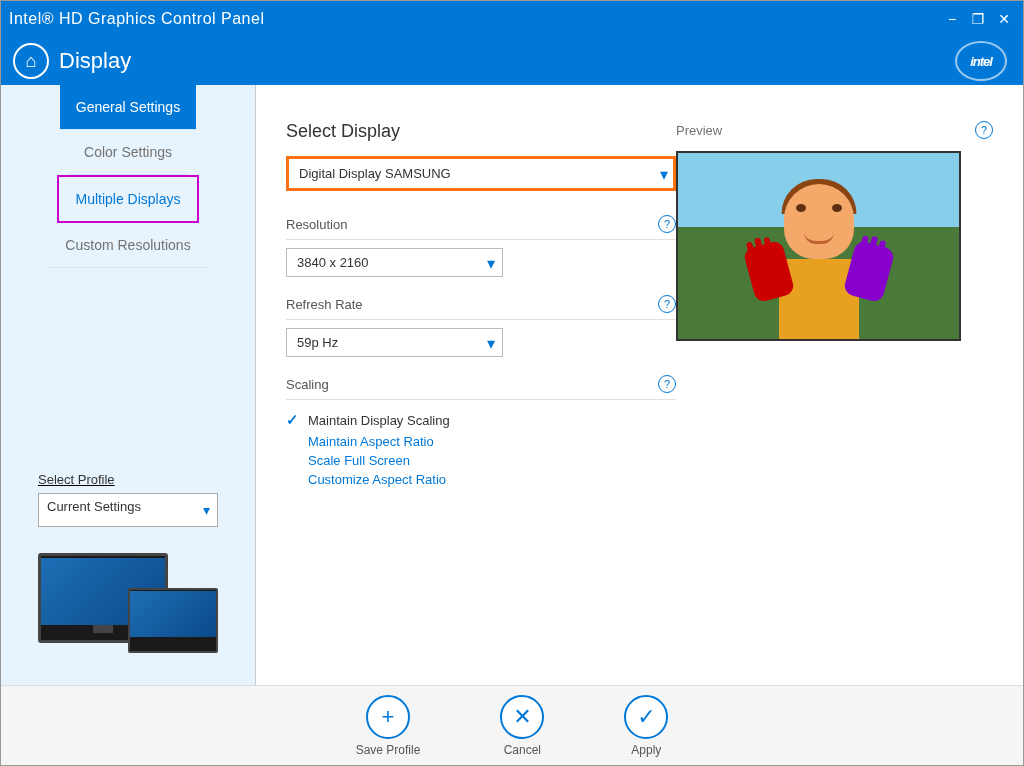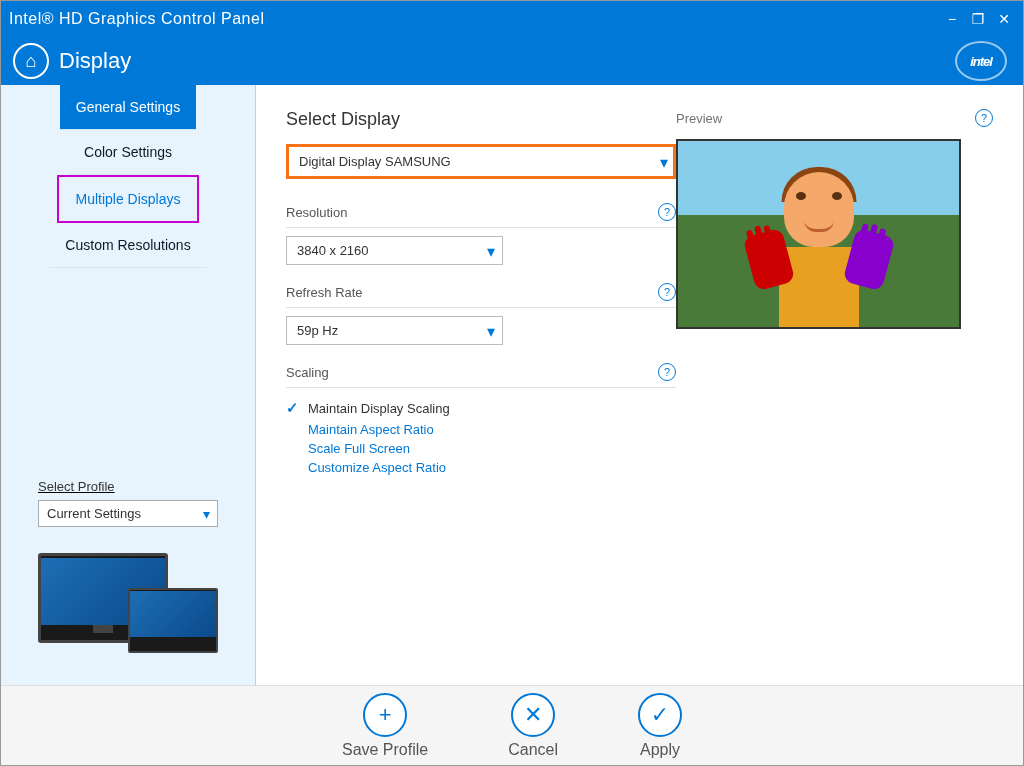--- a/index.html
+++ b/index.html
@@ -117,21 +117,21 @@
       background: #e8f4fd;
       border-right: 1px solid #ccc;
       display: flex;
       flex-direction: column;
       flex-shrink: 0;
       align-items: center;
     }
     .nav-item {
       padding: 14px 16px;
       cursor: pointer;
-      color: #0f172a;
+      color: #737373;
       font-size: 14px;
       border-bottom: 1px solid #d0e8f8;
     }
     .nav-item.active {
       background: #0078d7;
       color: white;
     }
     .nav-item.highlighted {
       border: 2px solid #cc00cc;
       color: #0078d7;
@@ -146,21 +146,21 @@
     .profile-label {
       font-size: 13px;
       color: #333;
       margin-bottom: 6px;
     }
     .profile-select-wrapper {
       position: relative;
     }
     .profile-select {
       width: 100%;
-      padding: 5px 28px 5px 8px;
+      padding: 5px 28px 12px 8px;
       border: 1px solid #aaa;
       background: white;
       appearance: none;
       font-size: 13px;
       color: #333;
       cursor: pointer;
     }
     .profile-select-arrow {
       position: absolute;
       right: 8px;
@@ -212,21 +212,21 @@
     .monitor-small-screen {
       width: 100%;
       height: 75%;
       background: linear-gradient(135deg, #1e6eb5, #0a4a8a);
       margin-top: 1px;
     }
 
     
     .content {
       flex: 1;
-      padding: 24px 30px;
+      padding: 36px 30px;
       background: white;
       overflow-y: auto;
     }
 
     .section-title {
       font-size: 18px;
       color: #333;
       font-weight: 300;
       margin-bottom: 14px;
     }
@@ -455,21 +455,21 @@
       border-radius: 50%;
       border: 2px solid #0078d7;
       display: flex;
       align-items: center;
       justify-content: center;
       color: #0078d7;
       font-size: 22px;
       background: white;
     }
     .action-label {
-      font-size: 16px;
+      font-size: 12px;
       color: #555;
     }
   </style>
 </head>
 <body>
 
 <div class="window">
 
   <div class="title-bar">
     <span class="title-bar-title">Intel® HD Graphics Control Panel</span>

